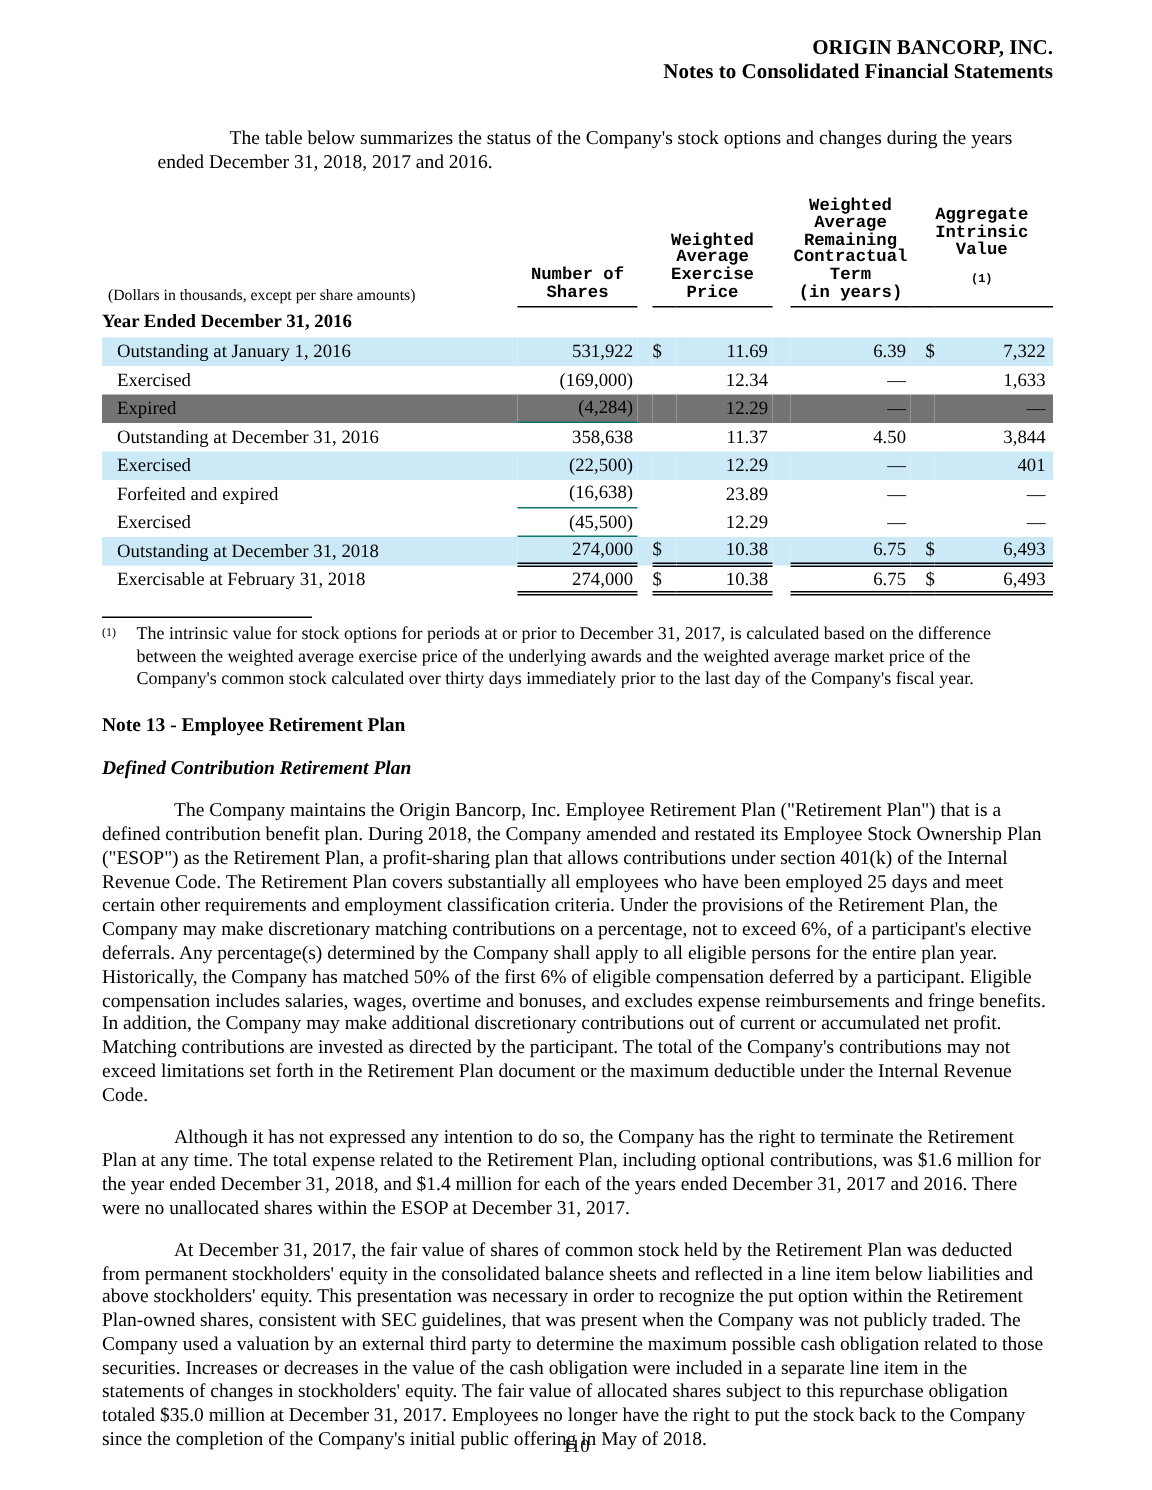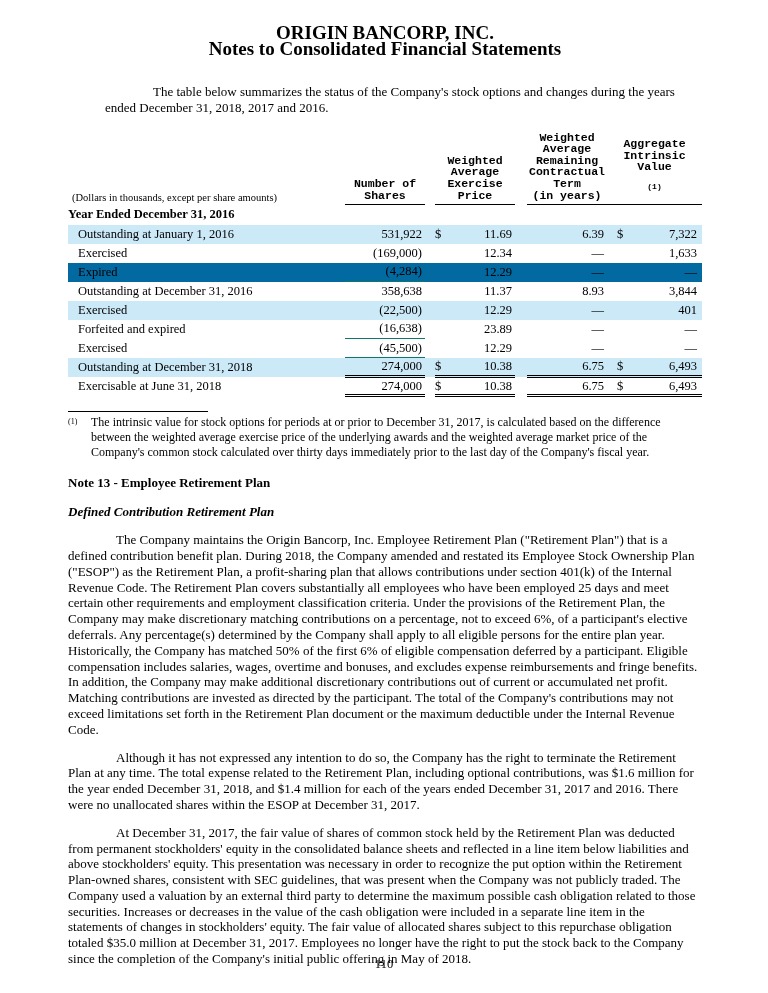--- a/index.html
+++ b/index.html
@@ -9,21 +9,21 @@
     font-family: "Liberation Serif", "DejaVu Serif", serif;
     color: #000;
   }
   .page {
     position: relative;
     width: 768px; height: 993px;
     padding: 25px 66px 0 68px;
     overflow: hidden;
     background: #fff;
   }
-  .doc-header { text-align: center; font-weight: bold; font-size: 19px; line-height: 16px; }
+  .doc-header { text-align: right; font-weight: bold; font-size: 14px; line-height: 16px; }
   .intro { margin-top: 27px; font-size: 13px; line-height: 15.8px; text-indent: 48px; margin-left: 37px; }
 
   table.opts {
     border-collapse: collapse;
     table-layout: fixed;
     width: 634px;
     margin-top: 11px;
   }
   th.hdr {
     font-weight: bold; font-size: 11.5px; line-height: 11.6px;
@@ -127,39 +127,39 @@
           <td class="label">Exercised</td>
           <td class="num">(169,000)</td>
           <td class="gap"></td>
           <td class="dol"></td>
           <td class="num">12.34</td>
           <td class="gap"></td>
           <td class="num">—</td>
           <td class="dol dol2"></td>
           <td class="num val">1,633</td>
         </tr>
-        <tr style="background: #0369a1; padding-left: 33px;">
+        <tr style="background: #737373; padding-left: 33px;">
           <td class="label">Expired</td>
           <td class="num rule">(4,284)</td>
           <td class="gap"></td>
           <td class="dol"></td>
           <td class="num">12.29</td>
           <td class="gap"></td>
           <td class="num">—</td>
           <td class="dol dol2"></td>
           <td class="num val">—</td>
         </tr>
         <tr>
           <td class="label">Outstanding at December 31, 2016</td>
           <td class="num">358,638</td>
           <td class="gap"></td>
           <td class="dol"></td>
           <td class="num">11.37</td>
           <td class="gap"></td>
-          <td class="num">8.93</td>
+          <td class="num">4.50</td>
           <td class="dol dol2"></td>
           <td class="num val">3,844</td>
         </tr>
         <tr style="background: rgb(204, 233, 248);">
           <td class="label">Exercised</td>
           <td class="num">(22,500)</td>
           <td class="gap"></td>
           <td class="dol"></td>
           <td class="num">12.29</td>
           <td class="gap"></td>
@@ -194,21 +194,21 @@
           <td class="num">274,000</td>
           <td class="gap"></td>
           <td class="dol">$</td>
           <td class="num">10.38</td>
           <td class="gap"></td>
           <td class="num">6.75</td>
           <td class="dol dol2">$</td>
           <td class="num val">6,493</td>
         </tr>
         <tr class="dbl">
-          <td class="label">Exercisable at June 31, 2018</td>
+          <td class="label">Exercisable at February 31, 2018</td>
           <td class="num">274,000</td>
           <td class="gap"></td>
           <td class="dol">$</td>
           <td class="num">10.38</td>
           <td class="gap"></td>
           <td class="num">6.75</td>
           <td class="dol dol2">$</td>
           <td class="num val">6,493</td>
         </tr>
       </tbody>

